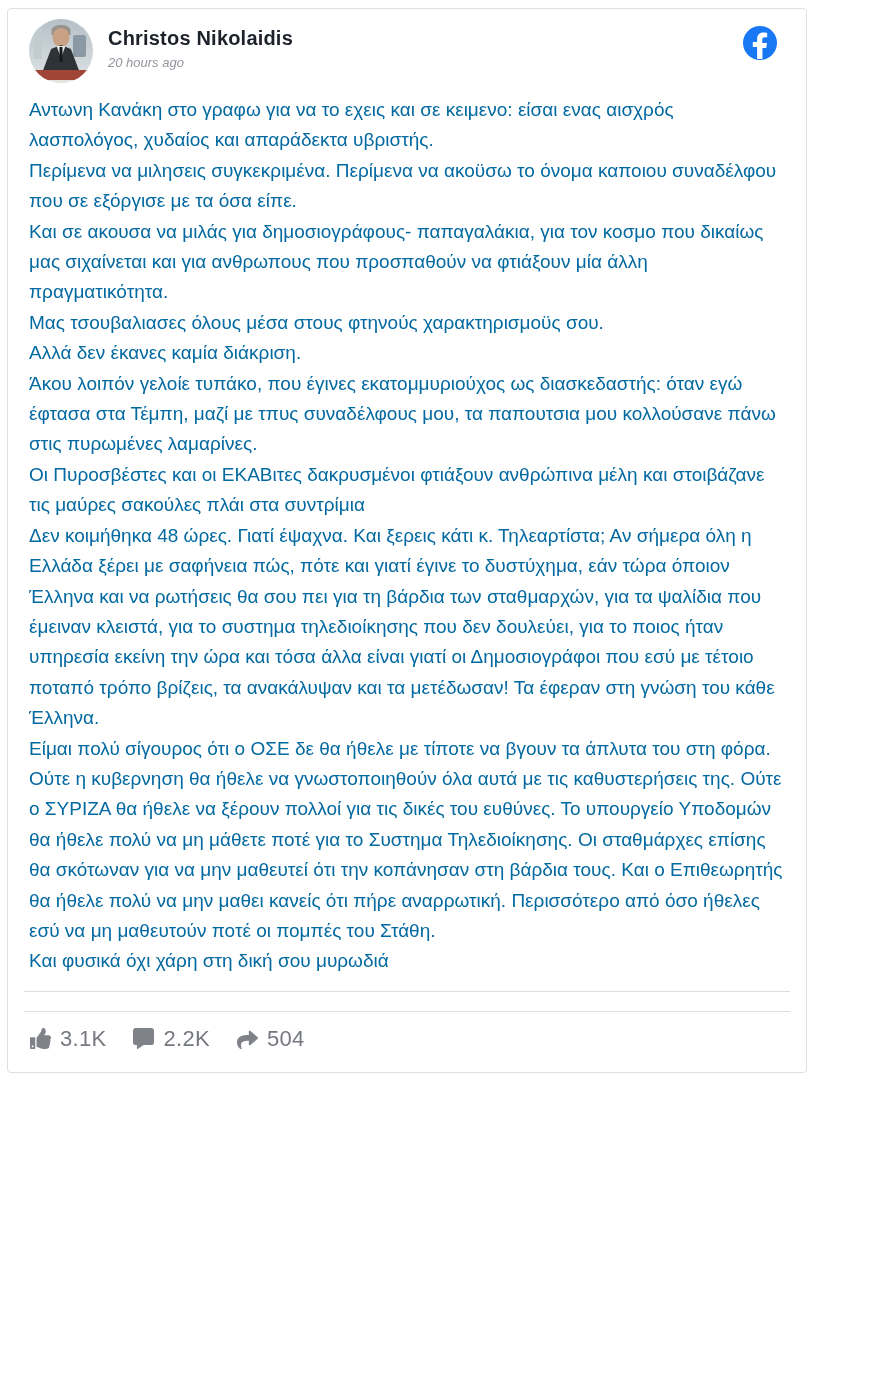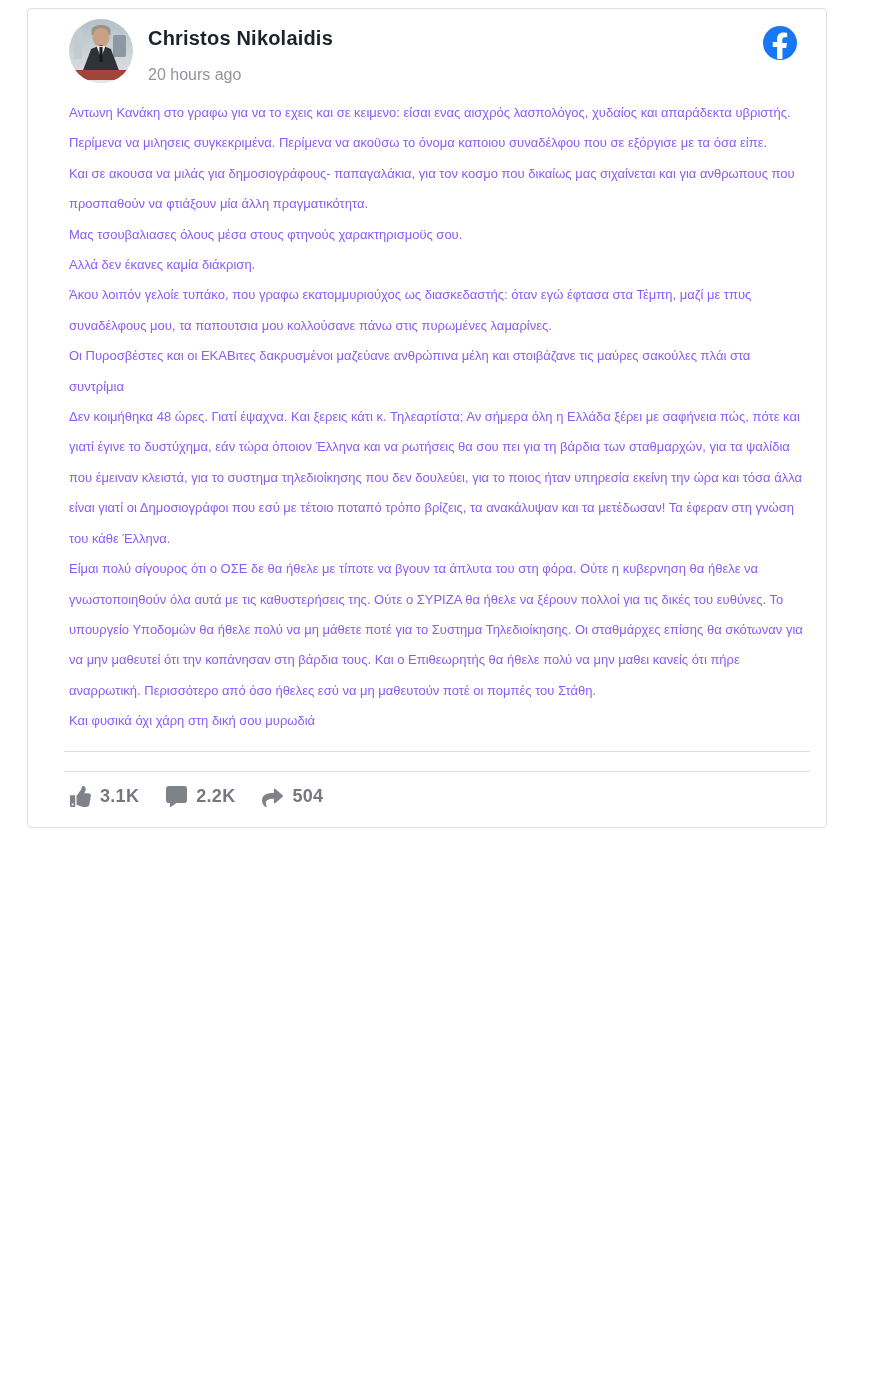--- a/index.html
+++ b/index.html
@@ -4,25 +4,24 @@
 <style>
   * { box-sizing: border-box; }
   html, body {
     margin: 0; padding: 0;
     width: 880px; height: 1398px;
     background: #ffffff;
     font-family: "Liberation Sans", "DejaVu Sans", sans-serif;
   }
   .page { position: relative; width: 880px; height: 1398px; background:#fff; }
   .card {
-    position: absolute; left: 27px; top: 8px; width: 800px;
+    position: absolute; left: 7px; top: 8px; width: 800px;
     background: #ffffff;
     border: 1px solid #dddfe2;
     border-radius: 4px;
-    padding-left: 20px;
   }
   
   .header { position: relative; display: flex; align-items: flex-start; padding: 10px 20px 6px 21px; }
   .avatar {
     width: 64px; height: 64px; border-radius: 50%;
     overflow: hidden; position: relative; flex: 0 0 64px;
     background: linear-gradient(180deg,#b4c0c7 0%, #cfd6da 60%, #dde1e3 100%);
     cursor: pointer;
   }
   .av-window { position:absolute; right:7px; top:16px; width:13px; height:22px; background:#8a99a3; border-radius:2px; }
@@ -34,42 +33,42 @@
   .av-shirt { position:absolute; left:50%; top:27px; transform:translateX(-50%); width:9px; height:12px; background:#e9e9e6;
               clip-path: polygon(0 0, 100% 0, 50% 100%); }
   .av-tie { position:absolute; left:50%; top:28px; transform:translateX(-50%); width:3px; height:15px; background:#171a1e; }
   .av-desk { position:absolute; left:0; right:0; bottom:3px; height:10px; background:#a04538; }
   .av-desk-edge { position:absolute; left:0; right:0; bottom:0; height:3px; background:#e8e4e0; }
   .header-text { margin-left: 15px; padding-top: 6px; }
   .author {
     font-size: 20px; font-weight: 700; color: #1d2129; line-height: 26px;
     letter-spacing: 0.2px; cursor: pointer;
   }
-  .timestamp { font-size: 16px; color: #90949c; line-height: 22px; margin-top: 13px; cursor: pointer; }
+  .timestamp { font-size: 13px; color: #90949c; line-height: 22px; margin-top: 1px; cursor: pointer; font-style: italic; }
   .fb-logo { position: absolute; top: 17px; right: 29px; width: 34px; height: 34px; cursor: pointer; }
   .fb-logo svg { display: block; width: 34px; height: 34px; }
   
   .body {
     padding: 6px 21px 0 21px;
-    font-size: 13px; line-height: 30.4px; color: #8b5cf6;
+    font-size: 19px; line-height: 30.4px; color: #0369a1;
     letter-spacing: 0px;
   }
   .body p { margin: 0; padding: 0; }
   
   hr.divider { border: none; border-top: 1px solid #dadde1; height: 0; }
   hr.d1 { margin: 14px 16px 0 16px; }
   hr.d2 { margin: 19px 16px 0 16px; }
   .stats {
     display: flex; align-items: center;
     padding: 14px 22px 20px 22px;
     color: #75797f;
   }
   .stat { display: flex; align-items: center; margin-right: 27px; cursor: pointer; }
   .stat svg { width: 21px; height: 21px; fill: #7f8389; margin-right: 9px; }
-  .stat .count { font-size: 18px; font-weight: 700; color: #75797f; letter-spacing: 0.3px; }
+  .stat .count { font-size: 22px; font-weight: 400; color: #75797f; letter-spacing: 0.3px; }
 </style>
 </head>
 <body>
 
 <div class="page">
   <div class="card">
 
     <div class="header">
       <div class="avatar">
         <span class="av-pillar"></span>
@@ -93,22 +92,22 @@
         </svg>
       </div>
     </div>
 
     <div class="body">
         <p>Αντωνη Κανάκη στο γραφω για να το εχεις και σε κειμενο: είσαι ενας αισχρός λασπολόγος, χυδαίος και απαράδεκτα υβριστής.</p>
         <p>Περίμενα να μιλησεις συγκεκριμένα. Περίμενα να ακοϋσω το όνομα καποιου συναδέλφου που σε εξόργισε με τα όσα είπε.</p>
         <p>Και σε ακουσα να μιλάς για δημοσιογράφους- παπαγαλάκια, για τον κοσμο που δικαίως μας σιχαίνεται και για ανθρωπους που προσπαθούν να φτιάξουν μία άλλη πραγματικότητα.</p>
         <p>Μας τσουβαλιασες όλους μέσα στους φτηνούς χαρακτηρισμοϋς σου.</p>
         <p>Αλλά δεν έκανες καμία διάκριση.</p>
-        <p>Άκου λοιπόν γελοίε τυπάκο, που γραφω εκατομμυριούχος ως διασκεδαστής: όταν εγώ έφτασα στα Τέμπη, μαζί με τπυς συναδέλφους μου, τα παπουτσια μου κολλούσανε πάνω στις πυρωμένες λαμαρίνες.</p>
-        <p>Οι Πυροσβέστες και οι ΕΚΑΒιτες δακρυσμένοι μαζεύανε ανθρώπινα μέλη και στοιβάζανε τις μαύρες σακούλες πλάι στα συντρίμια</p>
+        <p>Άκου λοιπόν γελοίε τυπάκο, που έγινες εκατομμυριούχος ως διασκεδαστής: όταν εγώ έφτασα στα Τέμπη, μαζί με τπυς συναδέλφους μου, τα παπουτσια μου κολλούσανε πάνω στις πυρωμένες λαμαρίνες.</p>
+        <p>Οι Πυροσβέστες και οι ΕΚΑΒιτες δακρυσμένοι φτιάξουν ανθρώπινα μέλη και στοιβάζανε τις μαύρες σακούλες πλάι στα συντρίμια</p>
         <p>Δεν κοιμήθηκα 48 ώρες. Γιατί έψαχνα. Και ξερεις κάτι κ. Τηλεαρτίστα; Αν σήμερα όλη η Ελλάδα ξέρει με σαφήνεια πώς, πότε και γιατί έγινε το δυστύχημα, εάν τώρα όποιον Έλληνα και να ρωτήσεις θα σου πει για τη βάρδια των σταθμαρχών, για τα ψαλίδια που έμειναν κλειστά, για το συστημα τηλεδιοίκησης που δεν δουλεύει, για το ποιος ήταν υπηρεσία εκείνη την ώρα και τόσα άλλα είναι γιατί οι Δημοσιογράφοι που εσύ με τέτοιο ποταπό τρόπο βρίζεις, τα ανακάλυψαν και τα μετέδωσαν! Τα έφεραν στη γνώση του κάθε Έλληνα.</p>
         <p>Είμαι πολύ σίγουρος ότι ο ΟΣΕ δε θα ήθελε με τίποτε να βγουν τα άπλυτα του στη φόρα. Ούτε η κυβερνηση θα ήθελε να γνωστοποιηθούν όλα αυτά με τις καθυστερήσεις της. Ούτε ο ΣΥΡΙΖΑ θα ήθελε να ξέρουν πολλοί για τις δικές του ευθύνες. Το υπουργείο Υποδομών θα ήθελε πολύ να μη μάθετε ποτέ για το Συστημα Τηλεδιοίκησης. Οι σταθμάρχες επίσης θα σκότωναν για να μην μαθευτεί ότι την κοπάνησαν στη βάρδια τους. Και ο Επιθεωρητής θα ήθελε πολύ να μην μαθει κανείς ότι πήρε αναρρωτική. Περισσότερο από όσο ήθελες εσύ να μη μαθευτούν ποτέ οι πομπές του Στάθη.</p>
         <p>Και φυσικά όχι χάρη στη δική σου μυρωδιά</p>
       </div>
 
     <hr class="divider d1">
     <hr class="divider d2">
 
     <div class="stats">
       <div class="stat">

